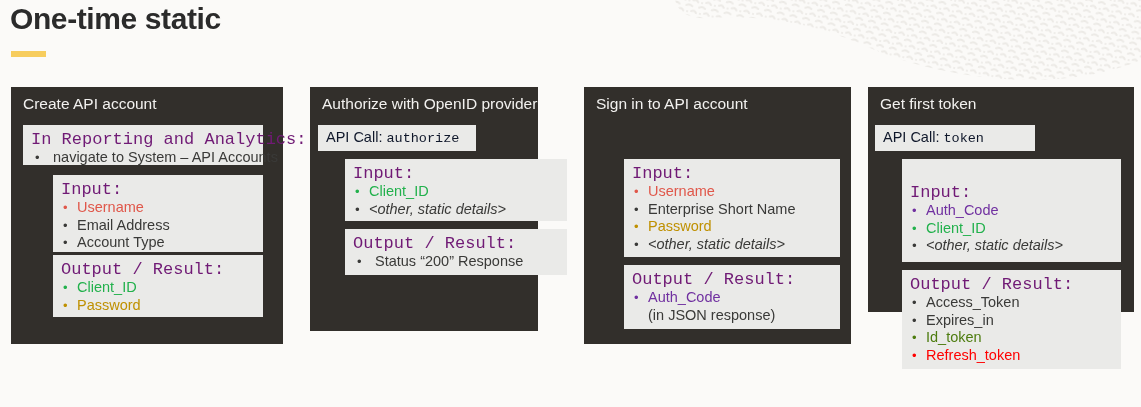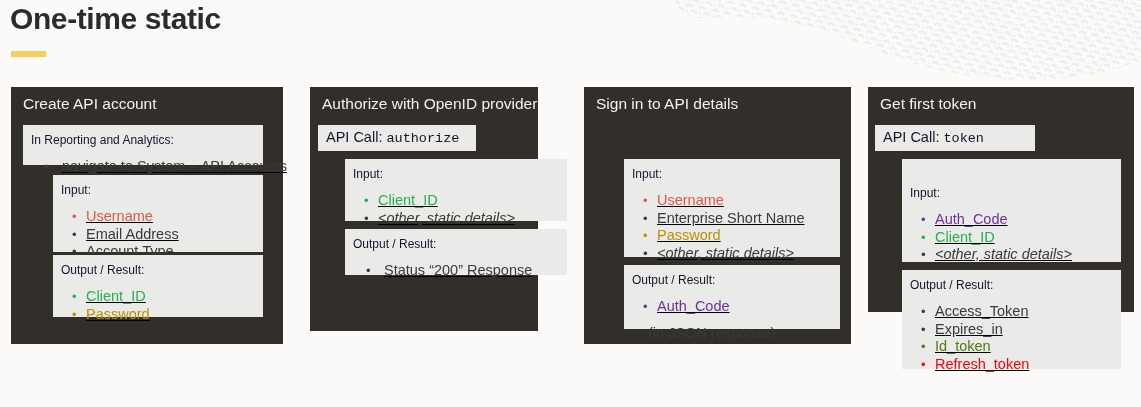--- a/index.html
+++ b/index.html
@@ -64,41 +64,41 @@
   }
 
   
   .card {
     position: absolute;
     background: #eaeae8;
     box-sizing: border-box;
   }
 
   .card-heading {
-    color: #0f172a;
-    font-size: 12px;
+    color: #701a75;
+    font-size: 17px;
     line-height: 18px;
     white-space: nowrap;
+    font-family: Liberation Mono, monospace;
   }
 
   .api-call {
     font-size: 14.5px;
     color: #0f172a;
     white-space: nowrap;
   }
   .api-call .mono {
     font-family: "Liberation Mono", monospace;
     font-size: 13.5px;
   }
 
   ul.bullets {
     list-style: none;
-    margin: 9px;
+    margin: 0;
     padding: 0;
-    text-decoration: underline;
   }
   ul.bullets li {
     position: relative;
     padding-left: 16px;
     font-size: 14.5px;
     line-height: 17.5px;
     color: #3a3a38;
     white-space: nowrap;
   }
   ul.bullets li::before {
@@ -197,21 +197,21 @@
 
   <div class="card" style="left:35px; top:142px; width:222px; height:46px; padding:6px 8px 0 8px;">
     <div class="card-heading">Output / Result:</div>
     <ul class="bullets">
       <li class="wide-indent">Status “200” Response</li>
     </ul>
   </div>
 </div>
 
 <div class="step-panel" style="left:584px; top:87px; width:267px; height:257px;">
-  <div class="panel-title">Sign in to API details</div>
+  <div class="panel-title">Sign in to API account</div>
 
 
   <div class="card" style="left:40px; top:72px; width:216px; height:98px; padding:6px 8px 0 8px;">
     <div class="card-heading">Input:</div>
     <ul class="bullets">
       <li style="color:#e0574a;">Username</li>
       <li>Enterprise Short Name</li>
       <li style="color:#bf9000;">Password</li>
       <li class="italic">&lt;other, static details&gt;</li>
     </ul>

